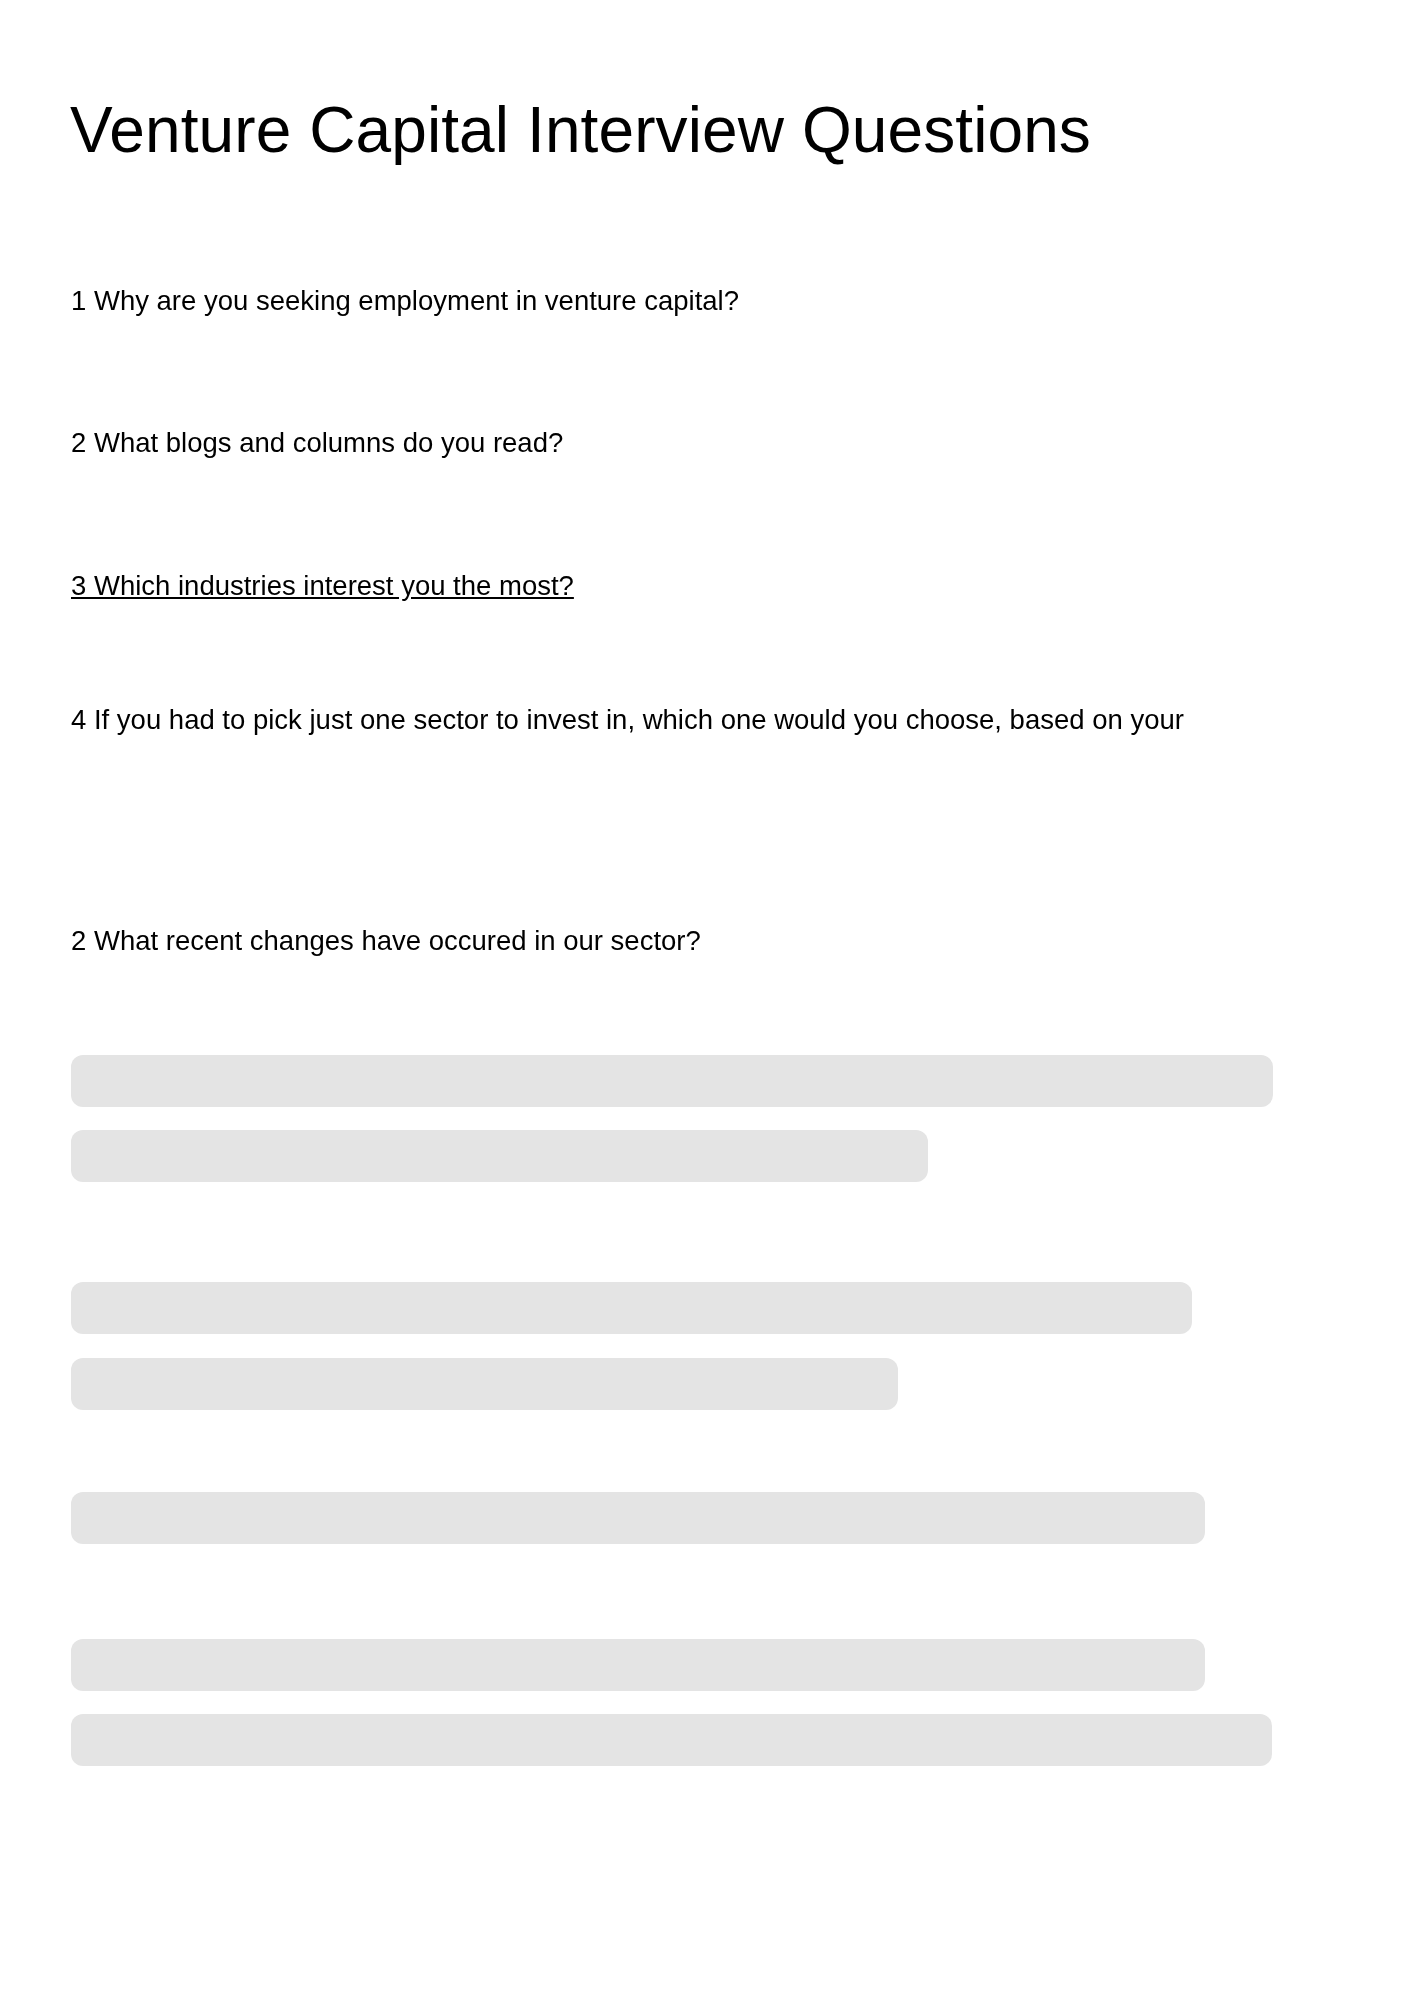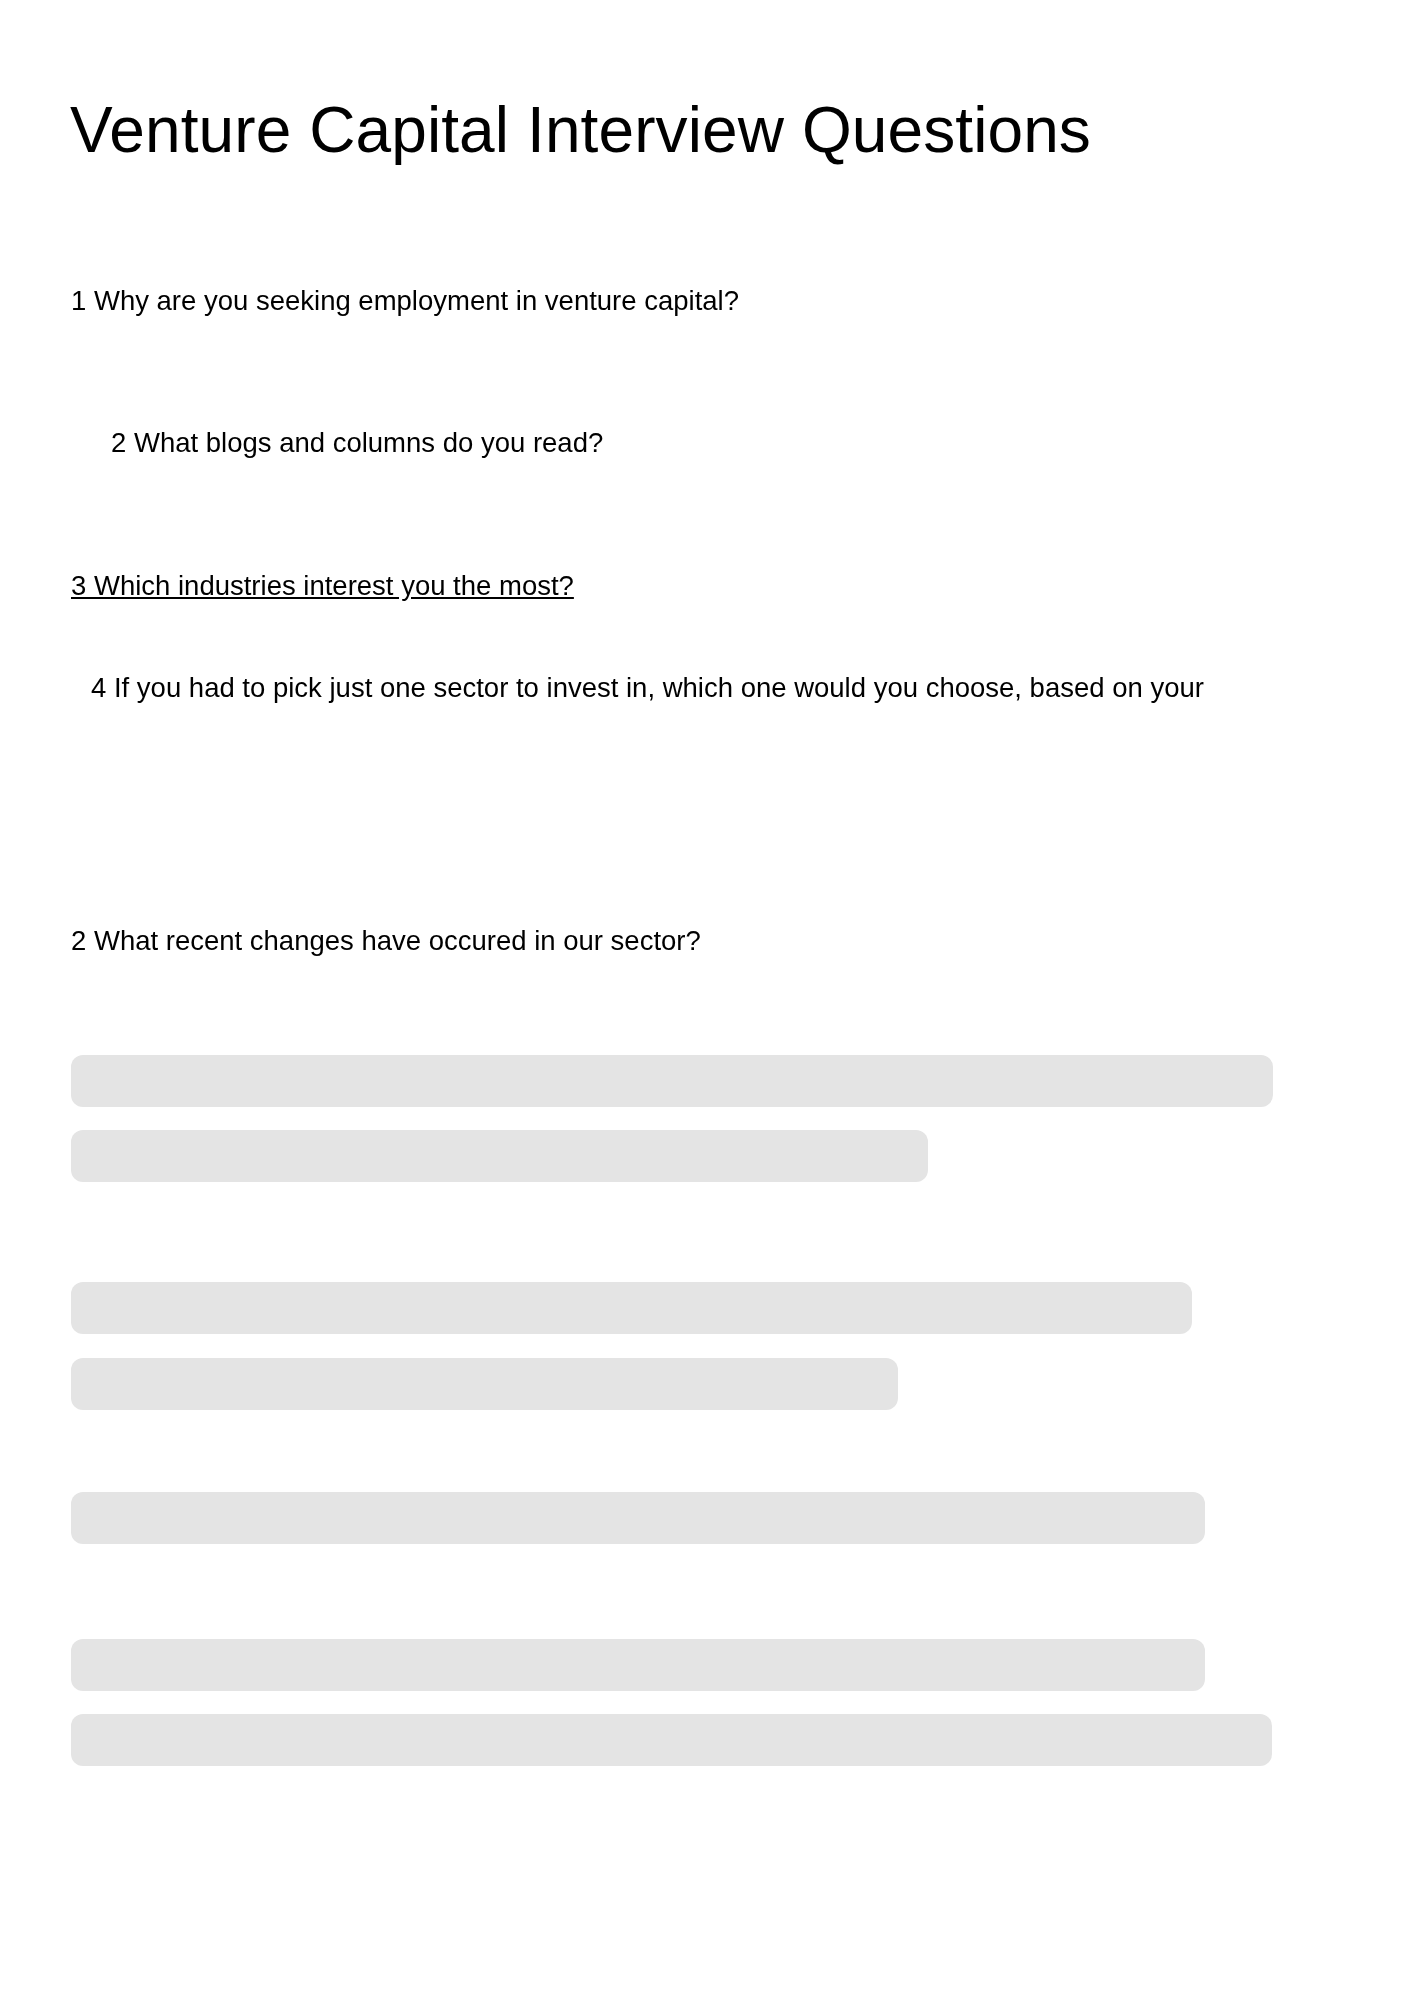--- a/index.html
+++ b/index.html
@@ -51,29 +51,29 @@
   </style>
 </head>
 <body>
 
 <h1 class="title">Venture Capital Interview Questions</h1>
 
 <p class="question" style="top:285px;">
   <span class="line">1 Why are you seeking employment in venture capital?</span>
 </p>
 
-<p class="question" style="top:427px;margin-left:40px;">
+<p class="question" style="top:427px;">
   <span class="line">2 What blogs and columns do you read?</span>
 </p>
 
 <p class="question" style="top:570px;text-decoration:underline;">
   <span class="line">3 Which industries interest you the most?</span>
 </p>
 
-<p class="question" style="top:672px;margin-left:20px;">
+<p class="question" style="top:704px;">
   <span class="line">4 If you had to pick just one sector to invest in, which one would you choose, based on your</span>
 </p>
 
 <p class="question" style="top:925px;">
   <span class="line">2 What recent changes have occured in our sector?</span>
 </p>
 
 <div class="placeholder-bar" style="top:1055px;width:1202px;"></div>
 <div class="placeholder-bar" style="top:1130px;width:857px;"></div>
 <div class="placeholder-bar" style="top:1282px;width:1121px;"></div>

